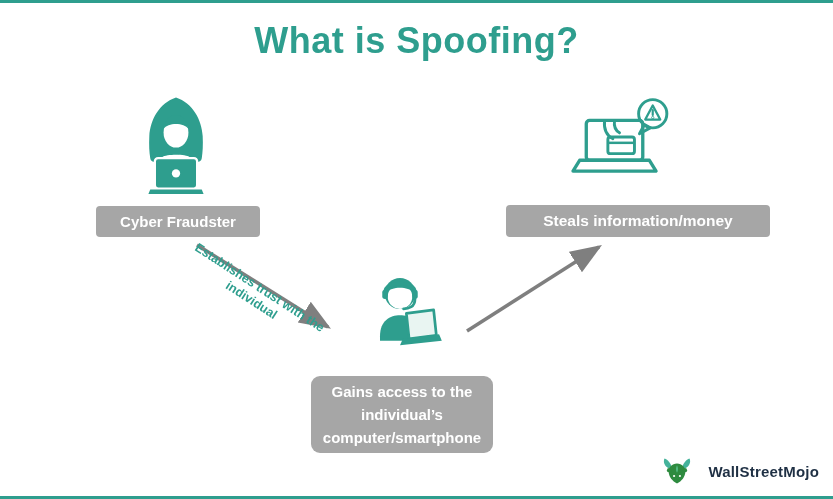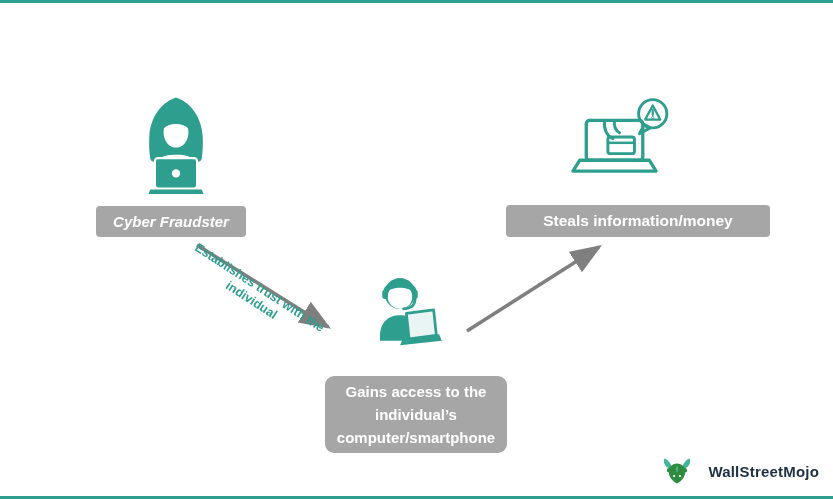--- a/index.html
+++ b/index.html
@@ -40,29 +40,29 @@
 
   .node-label{
     position:absolute;
     background:var(--gray-label,#A6A6A6);
     color:#ffffff;
     font-weight:bold;
     text-align:center;
     display:flex;align-items:center;justify-content:center;
   }
   .fraudster-label{
-    left:96px;top:206px;width:150px;height:31px;
-    font-size:15px;border-radius:4px;font-style:italic;
+    left:96px;top:206px;width:164px;height:31px;
+    font-size:15px;border-radius:4px;
   }
   .steals-label{
     left:506px;top:205px;width:264px;height:32px;
     font-size:15.5px;border-radius:4px;
   }
   .gains-label{
-    left:325px;top:376px;width:182px;height:77px;
+    left:311px;top:376px;width:182px;height:77px;
     font-size:15px;line-height:23px;border-radius:9px;
     white-space:pre-line;padding:4px 6px;
   }
   .arrows{
     position:absolute;left:0;top:0;width:833px;height:499px;
     pointer-events:none;
   }
   .arrows line{
     stroke:var(--arrow,#7F7F7F);
     stroke-width:3.5;
@@ -96,20 +96,21 @@
     letter-spacing:0.2px;
   }
 </style>
 </head>
 <body>
 
 <div class="page">
 
   <div class="edge-bar top"></div>
 
+  <h1 class="title">What is Spoofing?</h1>
 
   <div class="icon fraudster-icon">
     <svg viewBox="0 0 100 120" aria-hidden="true">
       <path class="teal-fill" d="M50 4 C32 10 22 28 21 46 C20.5 56 21 64 22 70 C22.6 74 27 75.5 30 73 L35 69 C39.5 65.5 60.5 65.5 65 69 L70 73 C73 75.5 77.4 74 78 70 C79 64 79.5 56 79 46 C78 28 68 10 50 4 Z"></path>
       <ellipse cx="50" cy="42" rx="13.5" ry="16.5" fill="#ffffff"></ellipse>
       <path class="teal-fill" d="M36.5 38 C38 28 44 23 50 23 C56 23 62 28 63.5 38 C59 31 41 31 36.5 38 Z"></path>
       <path class="teal-fill" d="M28 78 C33 70 67 70 72 78 L74 92 L26 92 Z"></path>
       <rect x="27" y="70" width="46" height="33" rx="3.5" class="teal-fill" stroke="#ffffff" stroke-width="2.5"></rect>
       <circle cx="50" cy="86.5" r="4.5" fill="#ffffff"></circle>
       <path class="teal-fill" d="M22 104 L78 104 L80 109 L20 109 Z"></path>

